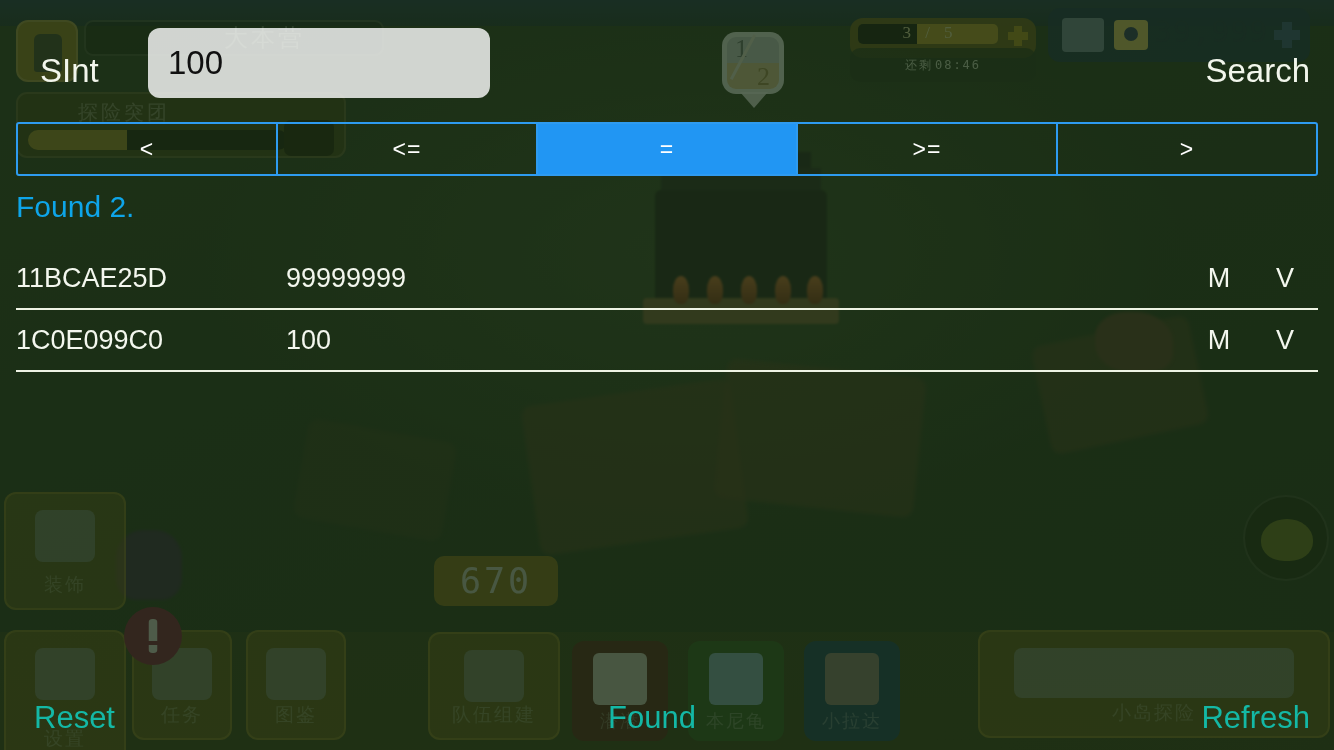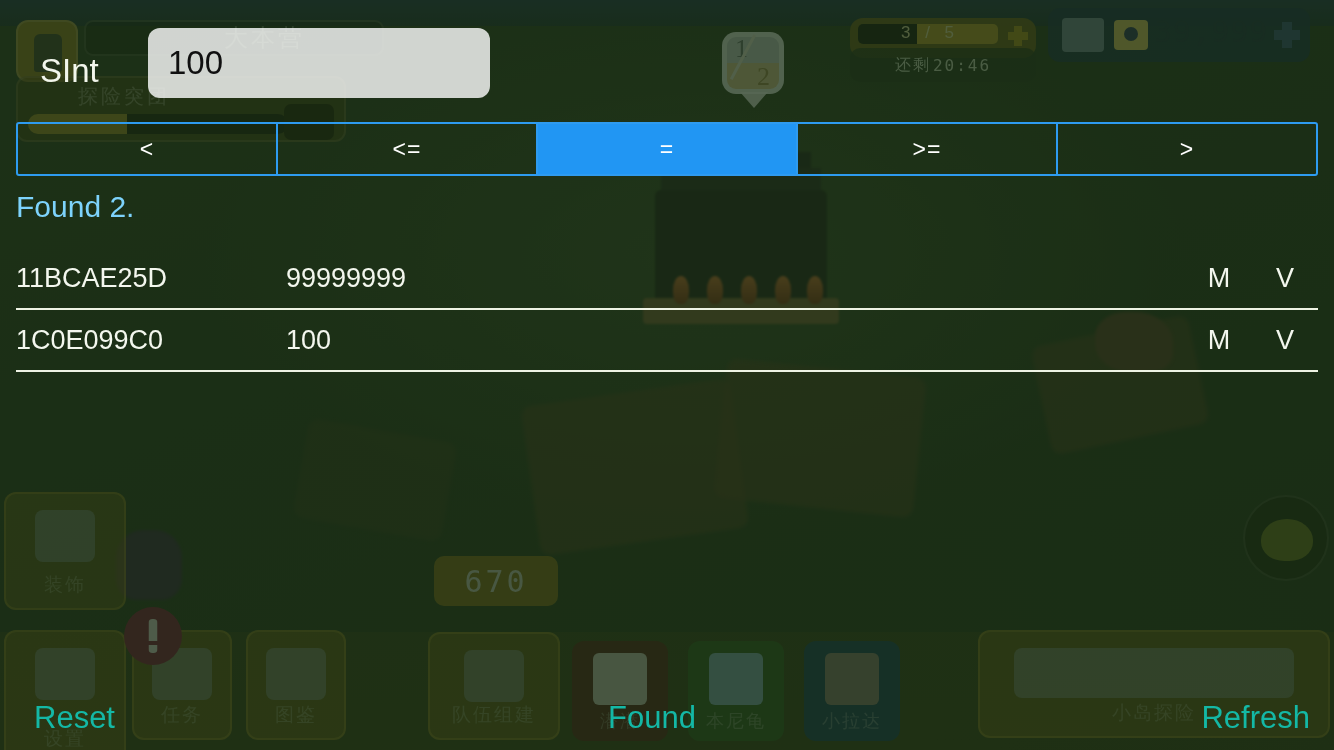--- a/index.html
+++ b/index.html
@@ -35,32 +35,32 @@
     border-radius:13px;
   }
   .quest-chip .qbar{
     position:absolute; left:8px; top:6px; width:140px; height:20px;
     background:linear-gradient(90deg,#16150f 0 42%, #c49a1c 42% 100%);
     border-radius:5px;
   }
   .quest-chip .qtext{
     position:absolute; left:10px; top:5px; width:140px; height:22px;
     color:#e9dba0; font-size:17px; letter-spacing:5px; text-align:center;
-    font-family:Liberation Sans, sans-serif;
+    font-family:Liberation Serif, serif;
   }
   .quest-chip .qcross{
     position:absolute; right:8px; top:8px; width:20px; height:20px;
     background:
       linear-gradient(#b9920f,#b9920f) center/8px 20px no-repeat,
       linear-gradient(#b9920f,#b9920f) center/20px 8px no-repeat;
   }
   .timer-chip{
     left:850px; top:48px; width:186px; height:34px;
     background:rgba(38,52,30,.75); border-radius:10px;
-    color:#cfd8c0; font-size:16px; letter-spacing:2px;
+    color:#cfd8c0; font-size:12px; letter-spacing:2px;
     display:flex; align-items:center; justify-content:center; gap:2px;
     font-family:"DejaVu Sans Mono", monospace;
   }
   .coin-chip{
     left:1048px; top:8px; width:262px; height:54px;
     background:rgba(24,46,88,.85); border-radius:12px;
   }
   .coin-chip .shop{
     position:absolute; left:14px; top:10px; width:42px; height:34px;
     background:rgba(185,205,230,.55);
@@ -124,21 +124,21 @@
   .name-plate{
     position:absolute; left:84px; top:20px; width:300px; height:36px;
     background:rgba(20,32,18,.55); border-radius:9px;
     border:2px solid rgba(210,205,170,.2);
   }
   .title-cn{
     position:absolute; left:224px; top:22px; font-size:24px;
     color:rgba(235,240,228,.45); letter-spacing:3px;
   }
   .sub-plate{
-    position:absolute; left:16px; top:76px; width:330px; height:66px;
+    position:absolute; left:16px; top:92px; width:330px; height:66px;
     background:rgba(90,70,10,.55); border-radius:11px;
     border:2px solid rgba(210,205,170,.18);
   }
   .sub-plate .lbl{
     position:absolute; left:60px; top:5px; font-size:20px; color:rgba(220,224,206,.42);
     letter-spacing:3px;
   }
   .sub-plate .bar{
     position:absolute; left:10px; top:36px; width:260px; height:20px;
     background:linear-gradient(90deg,#a88a1b 0 38%, #1c1a0d 38% 100%);
@@ -165,21 +165,21 @@
   }
 
   .tile{ position:absolute; background:rgba(95,62,34,.55); border-radius:10px; filter:blur(2px); }
 
   .seed-chip{
     position:absolute; left:434px; top:556px; width:124px; height:50px;
     background:#8a6a12; border-radius:10px;
   }
   .seed-chip span{
     position:absolute; inset:0; display:flex; align-items:center; justify-content:center;
-    color:#c9c6bc; font-size:30px; letter-spacing:3px;
+    color:#c9c6bc; font-size:35px; letter-spacing:3px;
     font-family:"DejaVu Sans Mono", monospace;
   }
 
   .game-btn{
     position:absolute; border-radius:12px;
     background:rgba(150,115,12,.45);
     border:2px solid rgba(200,165,40,.35);
   }
   .game-btn .gi{
     position:absolute; left:50%; top:16px; transform:translateX(-50%);
@@ -271,21 +271,21 @@
     border-right:2px solid #2e9bf0;
     cursor:pointer;
     background:transparent;
     letter-spacing:1px;
   }
   .seg:last-child{ border-right:none; }
   .seg.active{ background:#2196f3; }
 
   .found-line{
     position:absolute; left:16px; top:190px;
-    font-size:30px; color:#7dd3fc;
+    font-size:30px; color:#0ea5e9;
   }
 
   .results{
     position:absolute; left:16px; top:248px; width:1302px;
   }
   .res-row{
     height:62px; display:flex; align-items:center;
     border-bottom:2px solid #eef3e4;
     color:#f3f7ee; font-size:27px;
   }
@@ -332,21 +332,21 @@
     <i class="d">2</i>
   </div>
 
   <div class="hud-badge quest-chip">
     <div class="qbar"></div>
     <div class="qtext">3 / 5</div>
     <div class="qcross"></div>
   </div>
   <div class="hud-badge timer-chip">
     <span>还剩</span>
-    <span>20:46</span>
+    <span>08:46</span>
   </div>
   <div class="hud-badge coin-chip">
     <div class="shop"></div>
     <div class="card"></div>
     <div class="amt">39,999</div>
     <div class="plus"></div>
   </div>
 
   <div class="cake">
     <div class="base"></div>
@@ -411,20 +411,21 @@
   </div>
 </div>
 
 <div id="dim"></div>
 
 <div id="scanner">
 
   <div class="search-row">
     <div class="type-label">SInt</div>
     <input class="value-input" type="text" value="100" style="">
+    <div class="search-btn">Search</div>
   </div>
 
   <div class="segmented">
     <div class="seg">&lt;</div>
     <div class="seg">&lt;=</div>
     <div class="seg active">=</div>
     <div class="seg">&gt;=</div>
     <div class="seg">&gt;</div>
   </div>
 

